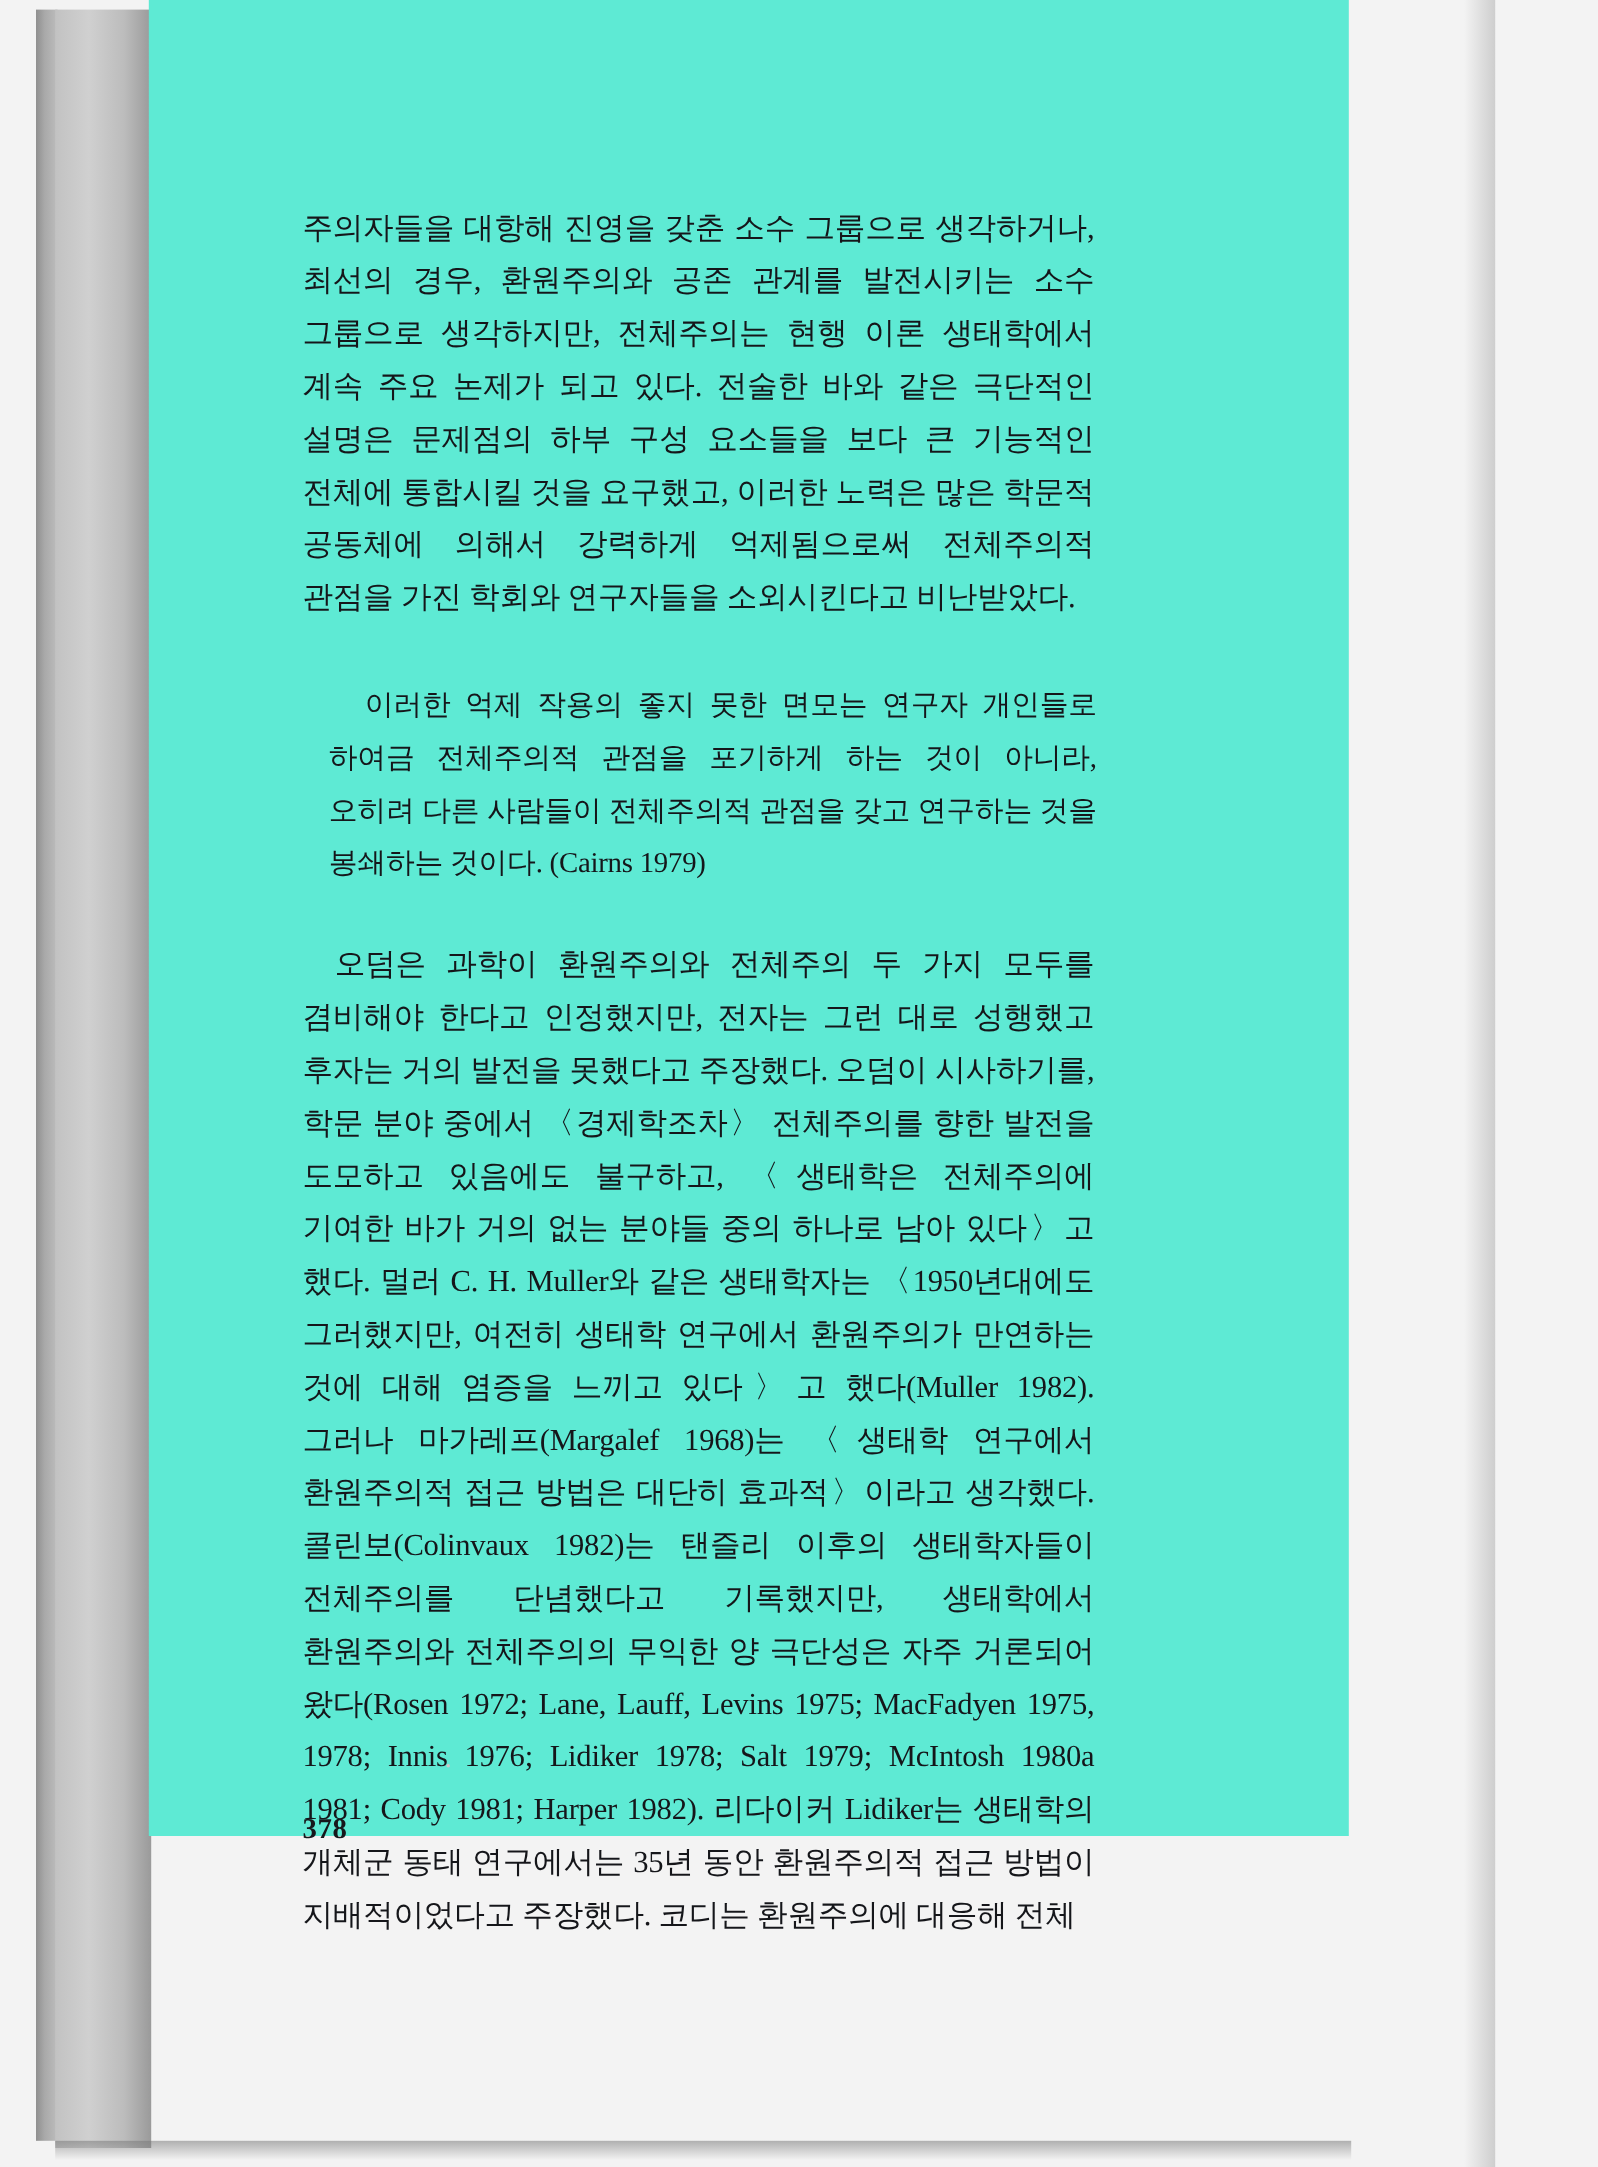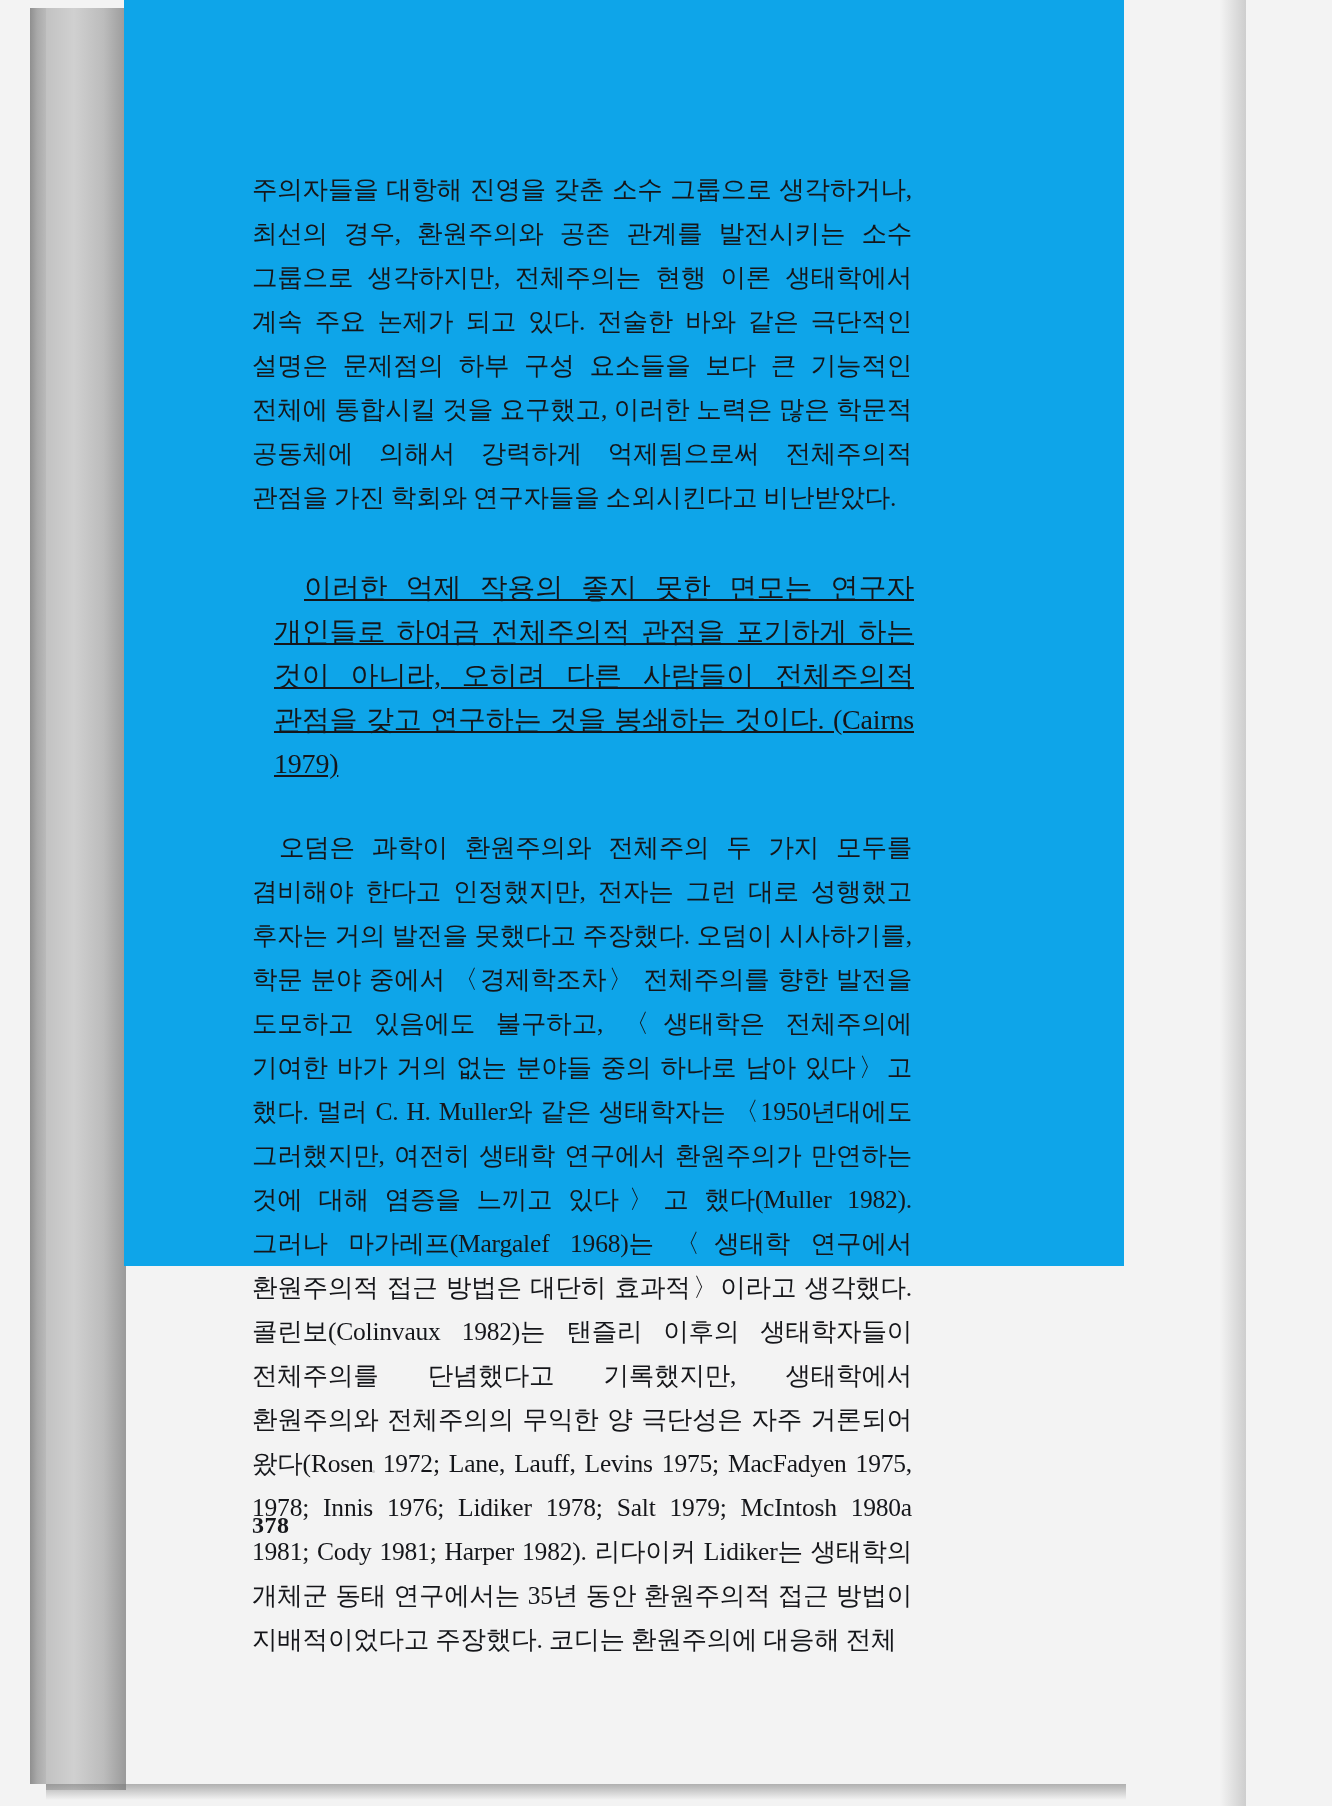--- a/index.html
+++ b/index.html
@@ -58,22 +58,22 @@
     width: 26px;
     height: 1806px;
     background: linear-gradient(to right, rgba(255,255,255,0) 0%, rgba(160,160,160,0.45) 100%);
   }
 
   .page {
     position: absolute;
     left: 124px;
     top: 0px;
     width: 1000px;
-    height: 1266px;
-    background: #0ea5e9;
+    height: 1530px;
+    background: #5eead4;
     box-shadow: 0 0 0 0 rgba(0,0,0,0);
   }
 
   .page-inner {
     position: absolute;
     left: 128px;
     top: 168px;
     width: 660px;
   }
 
@@ -91,31 +91,30 @@
   .para.indent {
     text-indent: 27px;
     font-family: Liberation Serif, serif;
   }
 
   .gap-lg { height: 46px; }
   .gap-md { height: 40px; }
 
   
   .quote {
-    font-size: 28px;
+    font-size: 24px;
     line-height: 44px;
     color: #15161a;
     text-align: justify;
     text-justify: inter-character;
     margin: 0 0 0 22px;
     width: 640px;
     text-indent: 30px;
     word-break: keep-all;
     letter-spacing: -0.2px;
-    text-decoration: underline;
   }
 
   .folio {
     position: absolute;
     left: 128px;
     top: 1512px;
     font-family: "Liberation Serif", serif;
     font-size: 24px;
     font-weight: bold;
     color: #17181c;

